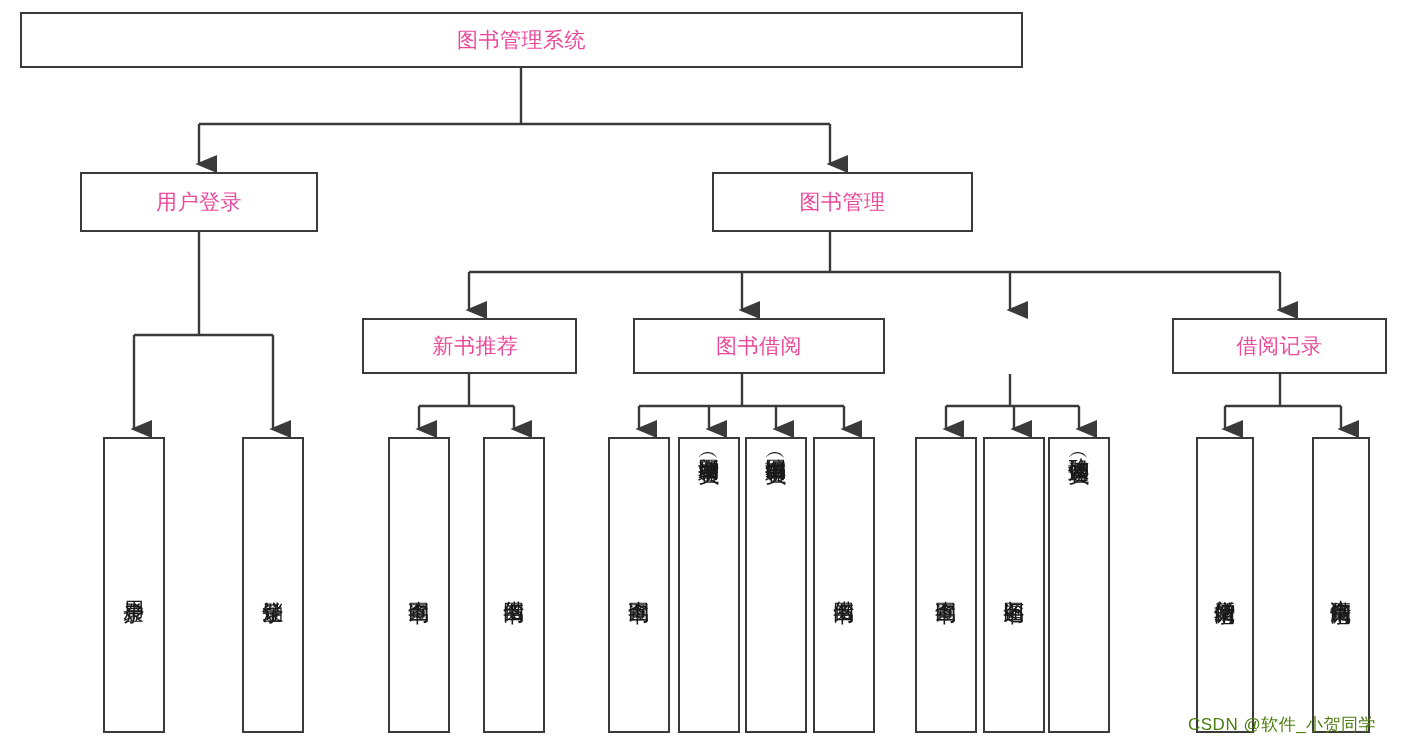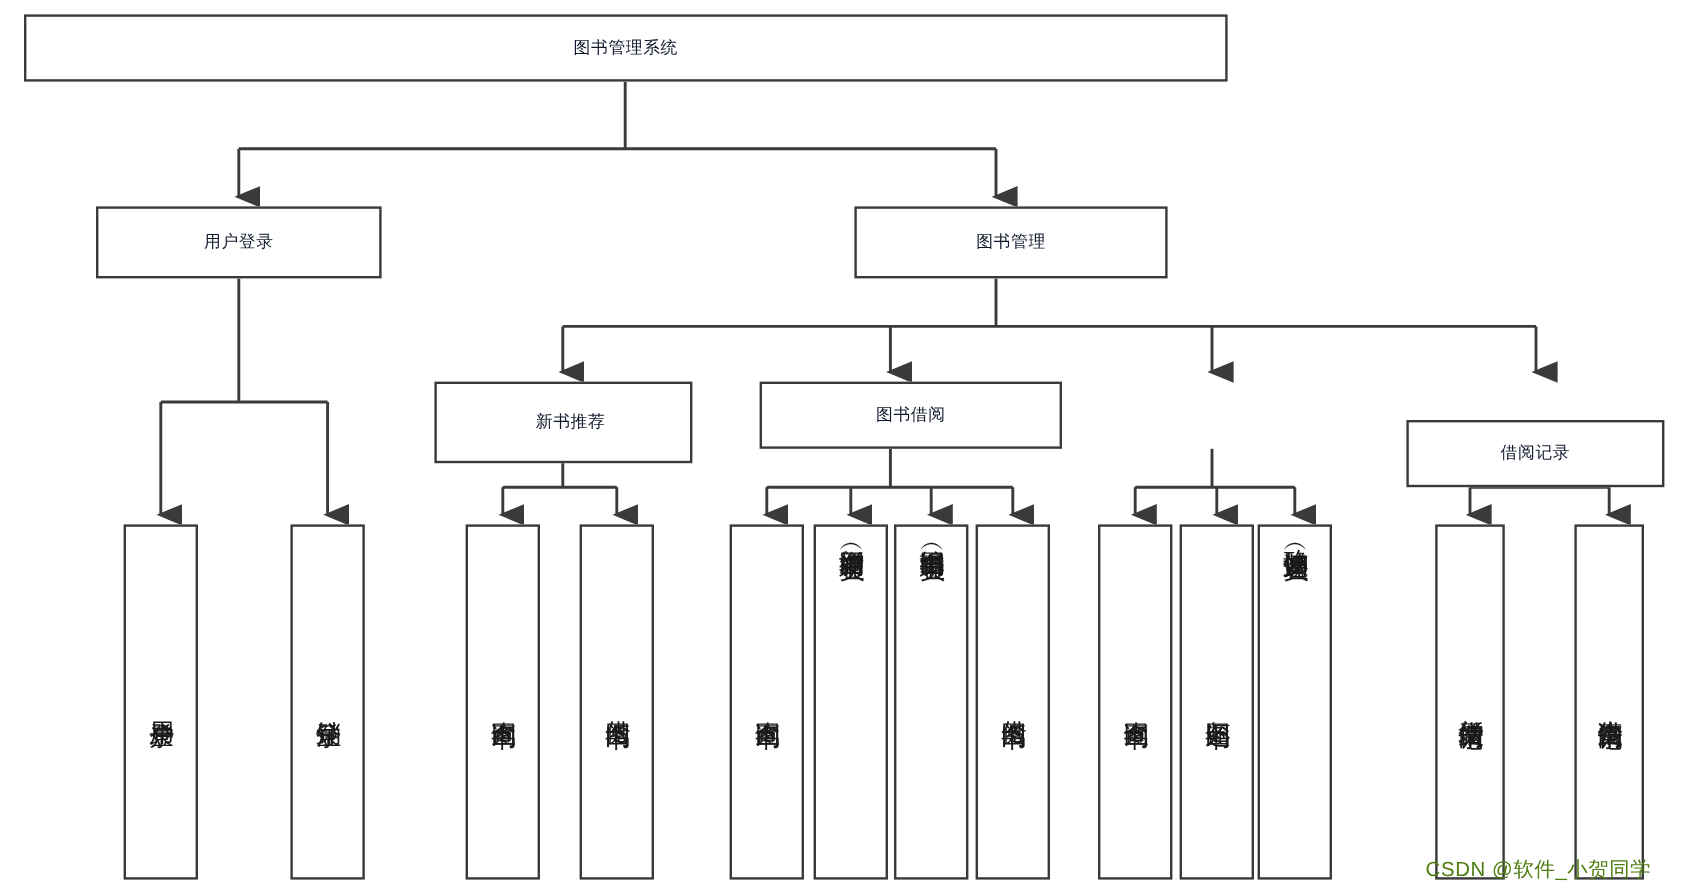--- a/index.html
+++ b/index.html
@@ -25,22 +25,22 @@
     position: absolute;
     box-sizing: border-box;
     background: #ffffff;
     border: 2px solid #3a3a3a;
     display: flex;
     align-items: center;
     justify-content: center;
     overflow: hidden;
   }
   .node-label-h {
-    font-size: 14px;
-    color: #0f172a;
+    font-size: 21px;
+    color: #ec4899;
     line-height: 1.1;
     white-space: nowrap;
     letter-spacing: 0.5px;
   }
   .node-label-v {
     writing-mode: vertical-rl;
     text-orientation: upright;
     font-size: 21px;
     color: #1a1a1a;
     line-height: 1.32;
@@ -135,27 +135,27 @@
     <span class="node-label-h">图书管理系统</span>
   </div>
 
   <div class="node-box lvl1-box" style="left:80px; top:172px; width:238px; height:60px;">
     <span class="node-label-h">用户登录</span>
   </div>
   <div class="node-box lvl1-box" style="left:712px; top:172px; width:261px; height:60px;">
     <span class="node-label-h">图书管理</span>
   </div>
 
-  <div class="node-box lvl2-box" style="left:362px; top:318px; width:215px; height:68px;padding-left:12px;">
+  <div class="node-box lvl2-box" style="left:362px; top:318px; width:215px; height:56px;padding-left:12px;">
     <span class="node-label-h">新书推荐</span>
   </div>
   <div class="node-box lvl2-box" style="left:633px; top:318px; width:252px; height:56px;">
     <span class="node-label-h">图书借阅</span>
   </div>
-  <div class="node-box lvl2-box" style="left:1172px; top:318px; width:215px; height:56px;margin-top:32px;">
+  <div class="node-box lvl2-box" style="left:1172px; top:318px; width:215px; height:56px;">
     <span class="node-label-h">借阅记录</span>
   </div>
 
   <div class="node-box leaf-box" style="left:103px; top:437px; width:62px; height:296px; align-items:center;">
     <span class="node-label-v">用户登录</span>
   </div>
   <div class="node-box leaf-box" style="left:242px; top:437px; width:62px; height:296px; align-items:center;">
     <span class="node-label-v">注销登录</span>
   </div>
   <div class="node-box leaf-box" style="left:388px; top:437px; width:62px; height:296px; align-items:center;">

